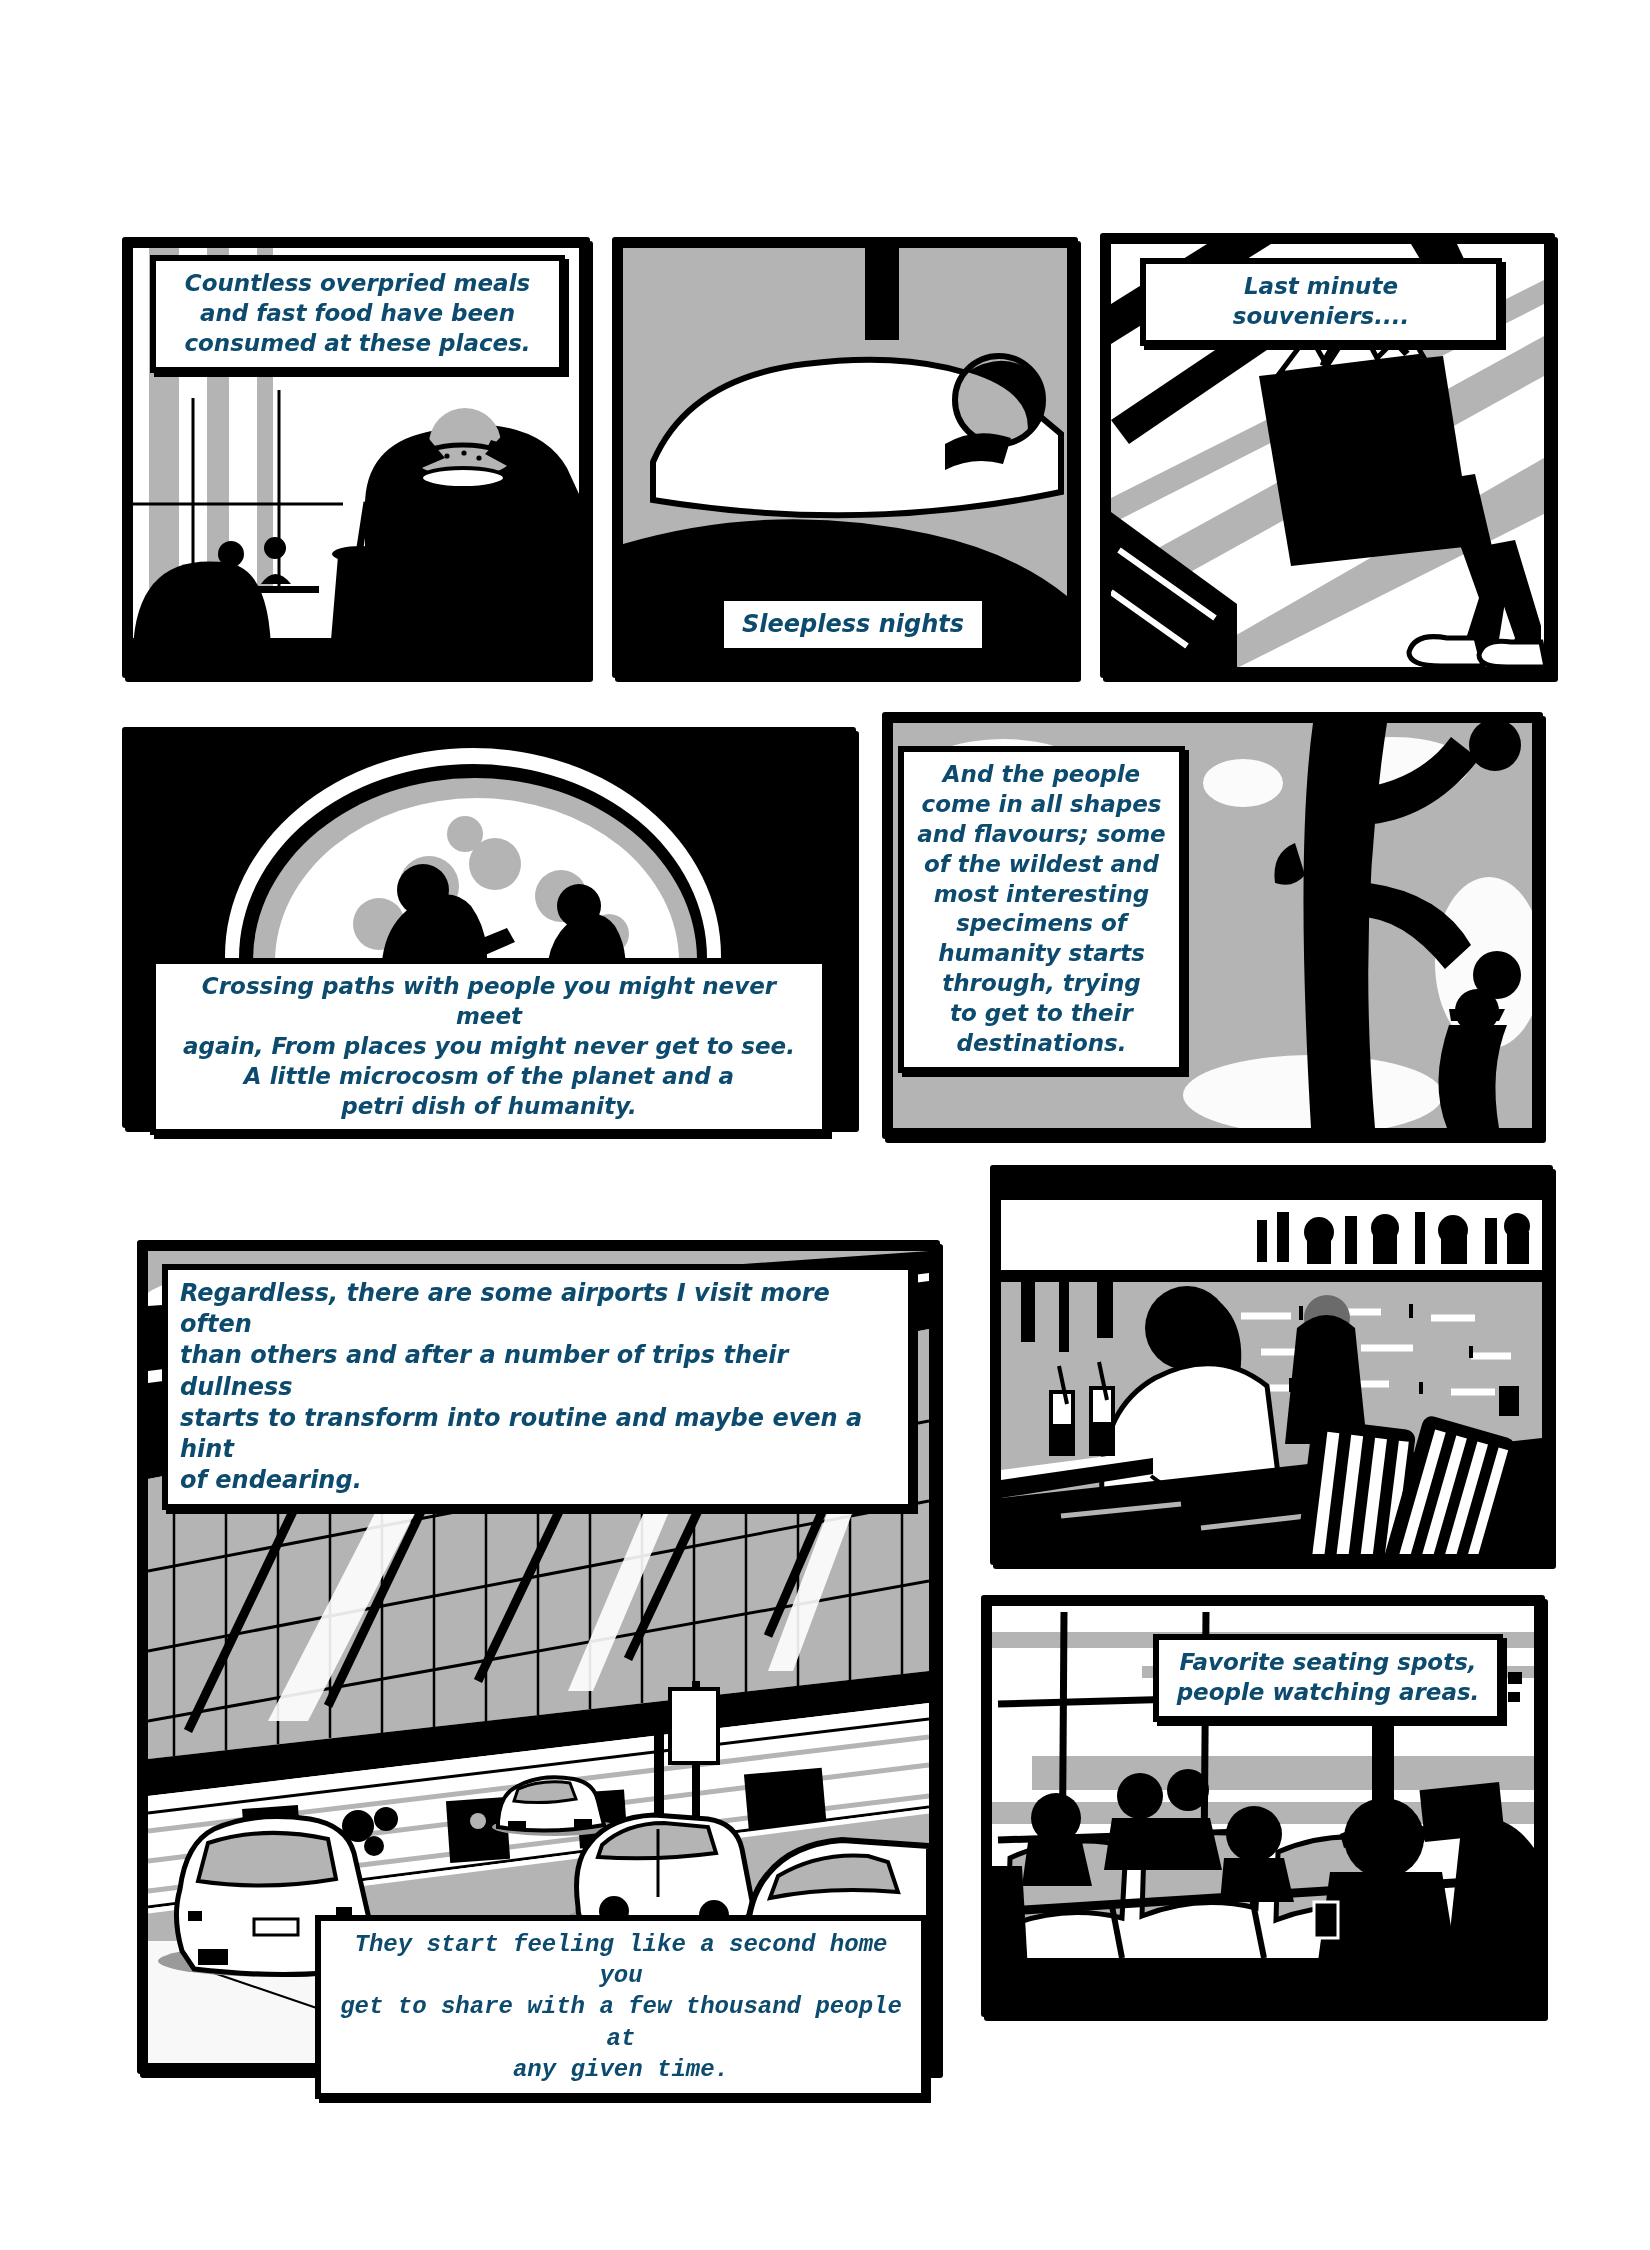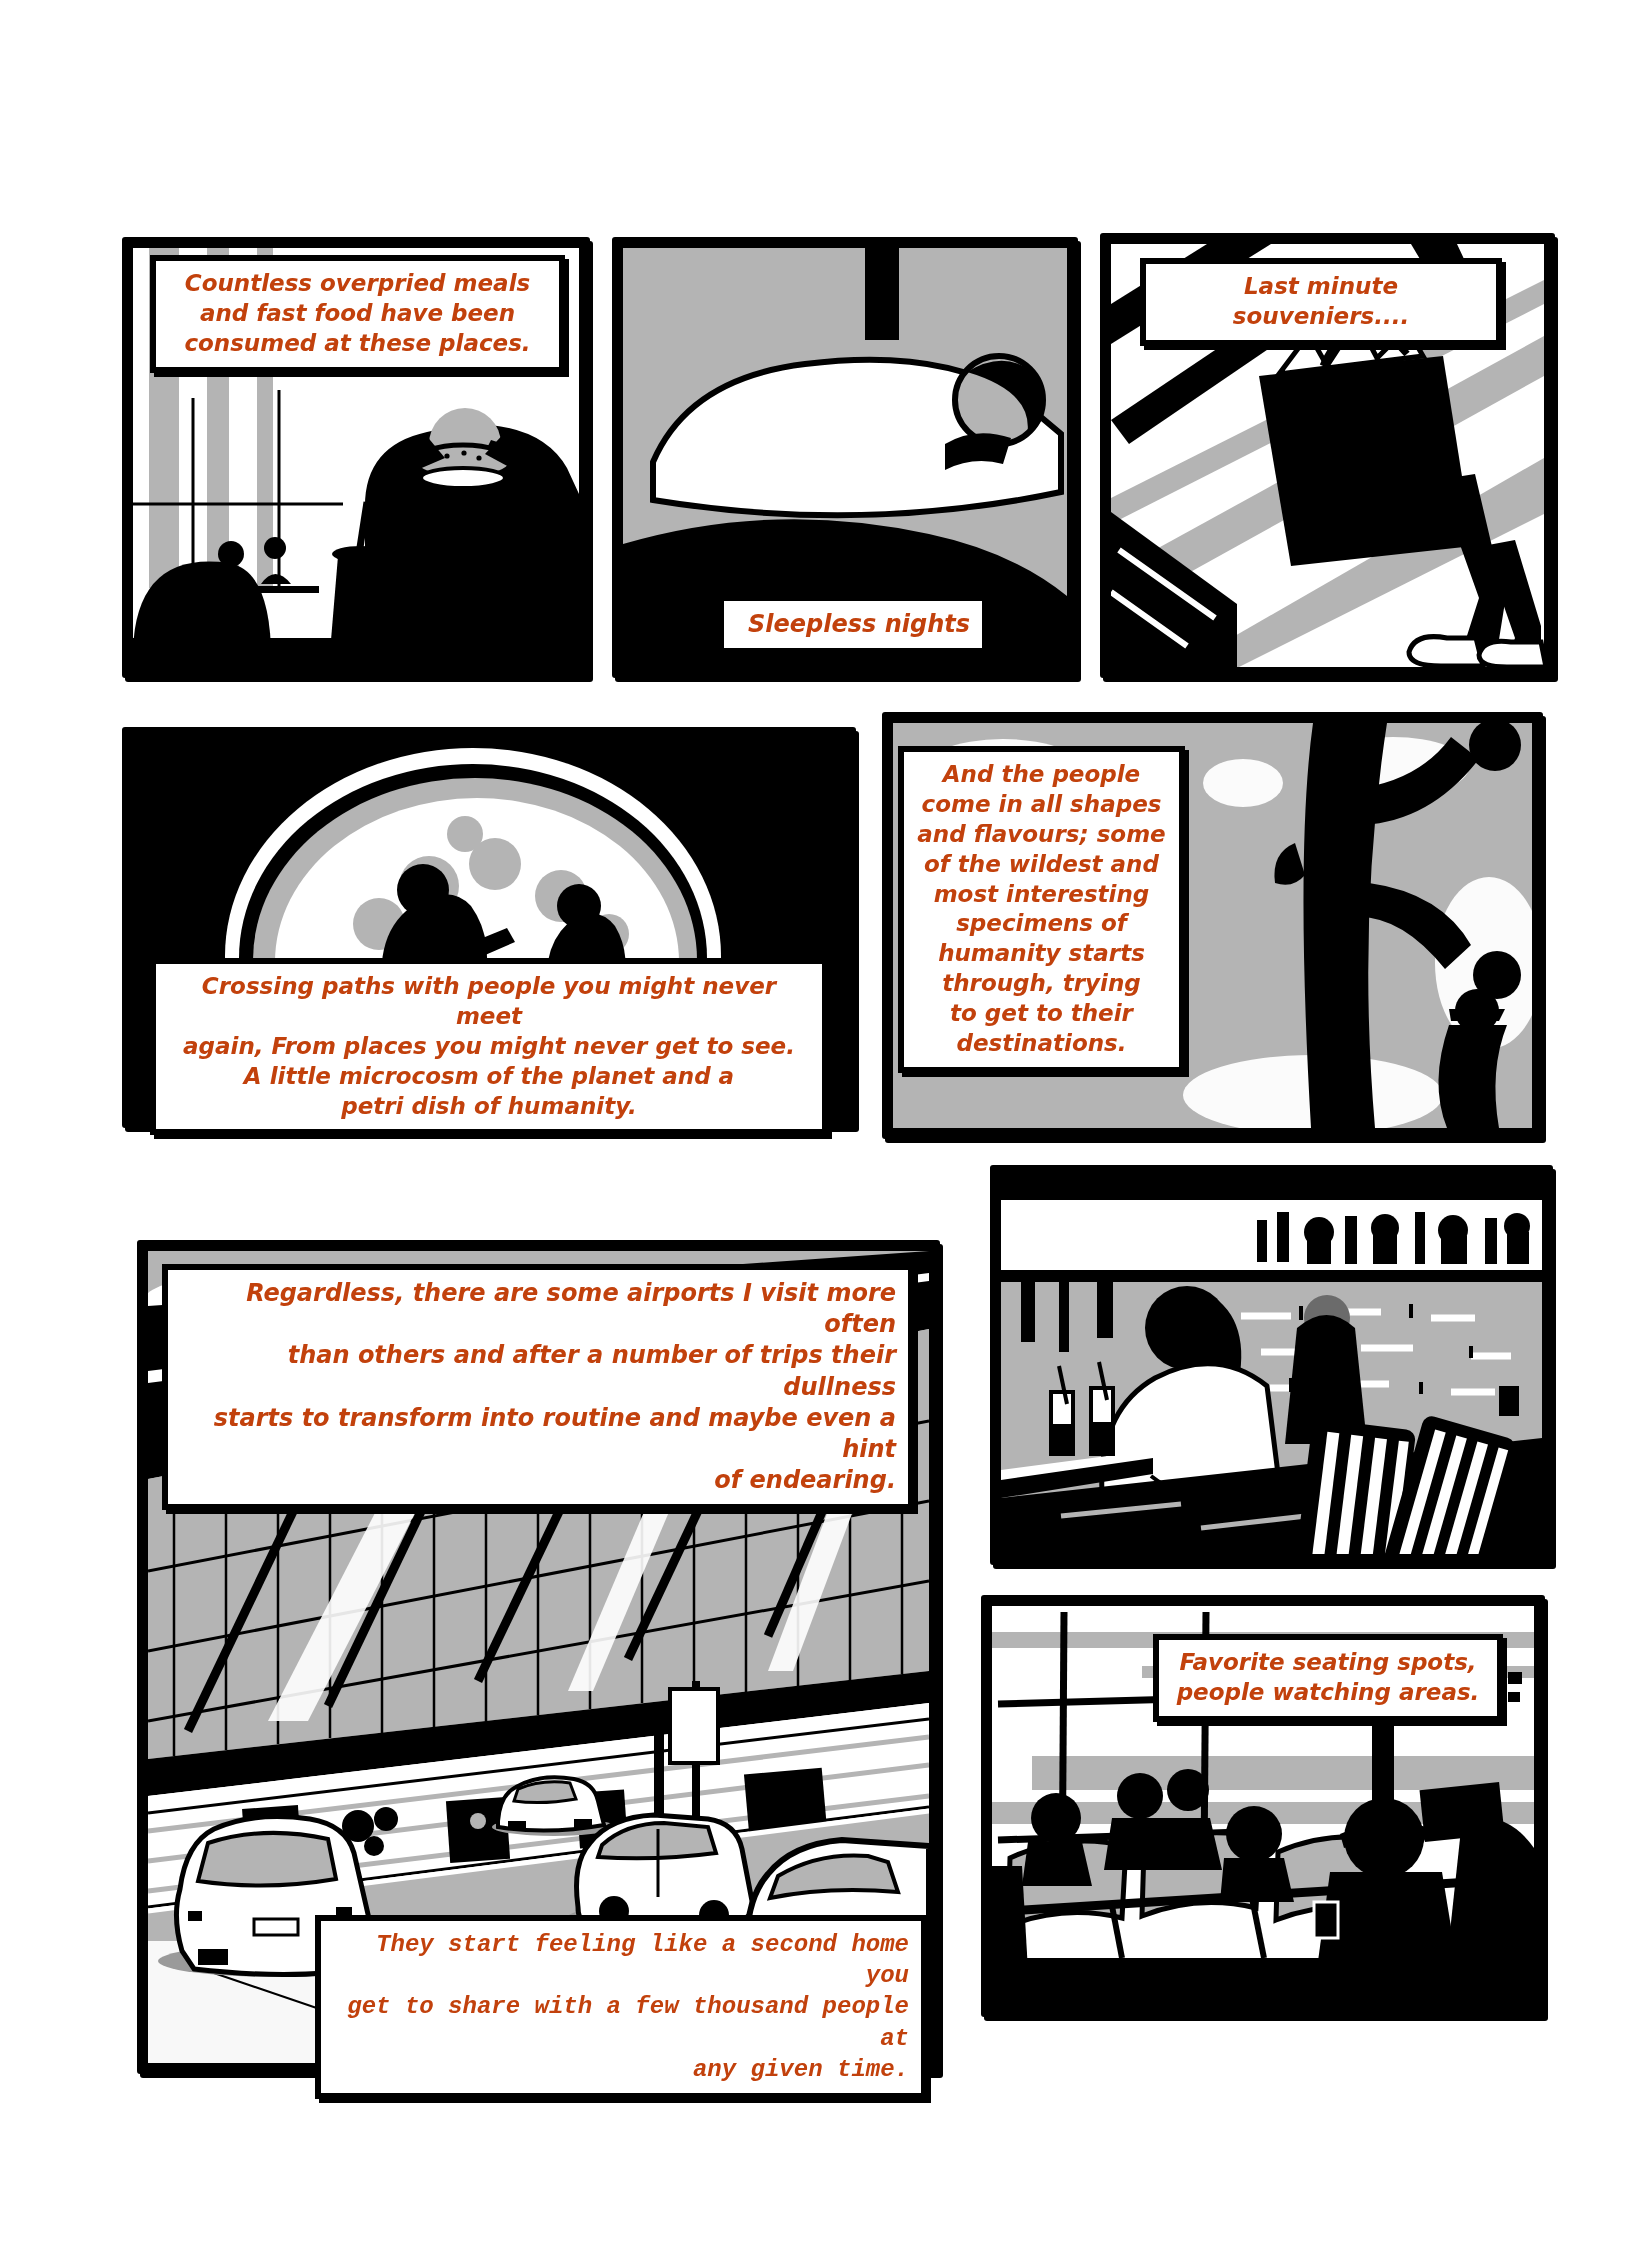--- a/index.html
+++ b/index.html
@@ -7,27 +7,27 @@
   .page {
     position:relative; width:1650px; height:2250px; background:#ffffff; overflow:hidden;
     font-family:"DejaVu Sans","Liberation Sans",sans-serif;
   }
   .panel {
     position:absolute; background:#ffffff; border:11px solid #000;
     border-radius:3px; box-shadow:3px 4px 0 #000;
   }
   .panel svg { position:absolute; left:0; top:0; width:100%; height:100%; display:block; }
   .caption {
-    position:absolute; z-index:3; background:#ffffff; color:#c2410c;
+    position:absolute; z-index:3; background:#ffffff; color:#0c4a6e;
     border:6px solid #000; box-shadow:4px 4px 0 #000;
     font-style:italic; font-weight:700; font-size:23px; line-height:1.3;
     text-align:center; white-space:pre-line; padding:8px 12px;
   }
   .caption.left { text-align:left; }
-  .caption.big { font-size:24px;text-align:right; }
+  .caption.big { font-size:24px; }
 </style>
 </head>
 <body>
 
 <div class="page">
 
   <div class="panel" style="left:122px; top:237px; width:468px; height:441px;">
     <svg viewBox="0 0 446 419" preserveAspectRatio="none">
       <rect width="446" height="419" fill="#ffffff"></rect>
       <g>

